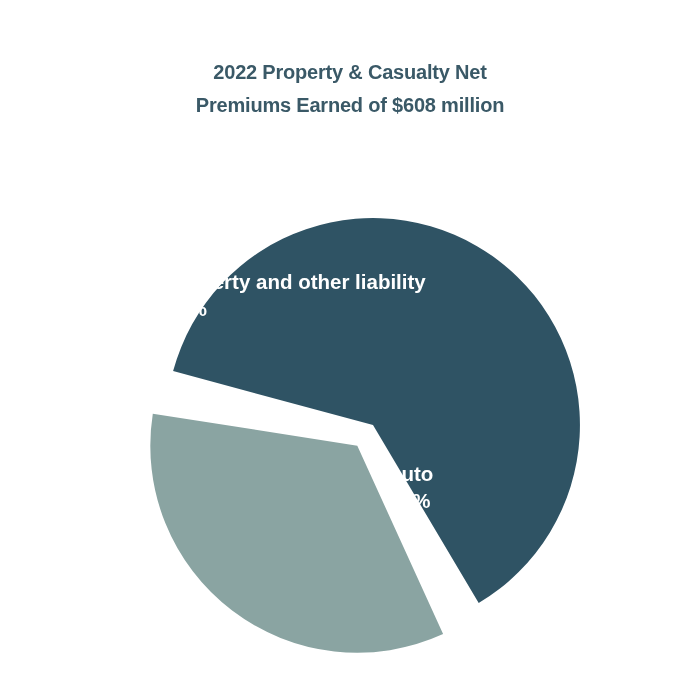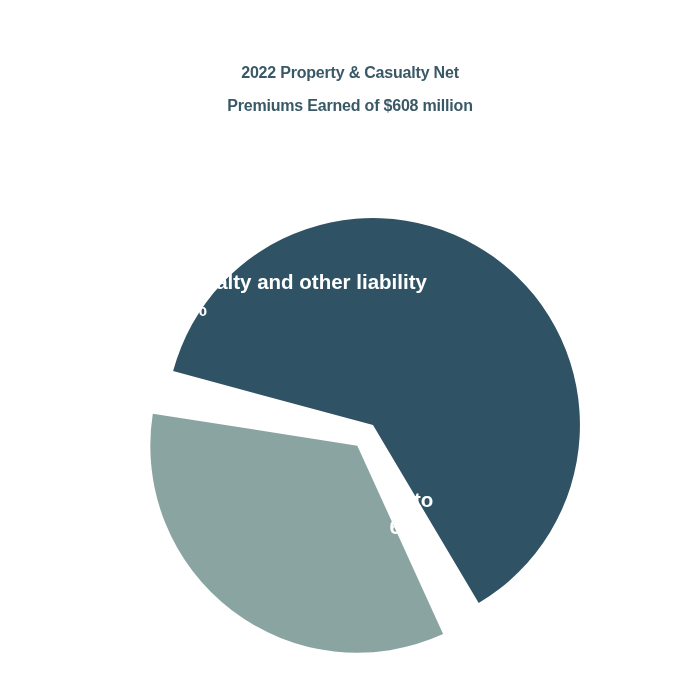--- a/index.html
+++ b/index.html
@@ -18,21 +18,21 @@
     width: 700px;
     height: 700px;
     background: #ffffff;
   }
   #chart-title {
     position: absolute;
     left: 0;
     top: 56px;
     width: 700px;
     text-align: center;
-    font-size: 16px;
+    font-size: 20px;
     font-weight: bold;
     line-height: 33px;
     letter-spacing: -0.2px;
     color: #3a5967;
     white-space: pre-line;
   }
   #pie-svg {
     position: absolute;
     left: 0;
     top: 0;
@@ -45,39 +45,39 @@
     line-height: 27px;
     white-space: pre-line;
   }
   #label-property {
     left: 166px;
     top: 268px;
     text-align: left;
   }
   #label-auto {
     left: 330px;
-    top: 486px;
+    top: 460px;
     width: 160px;
     text-align: center;
   }
 </style>
 </head>
 <body>
 
 <div id="chart-canvas">
 
   <div id="chart-title"><span>2022 Property &amp; Casualty Net</span>
 <span>Premiums Earned of $608 million</span></div>
 
   <svg id="pie-svg" width="700" height="700" viewBox="0 0 700 700" aria-hidden="true">
 
     <path fill="#2f5364" d="M 373.0 425.0 L 173.1 371.1 A 207 207 0 1 1 478.7 603.0 Z"></path>
 
     <path fill="#8aa4a2" d="M 357.3 445.7 L 443.1 634.1 A 207 207 0 0 1 152.8 413.7 Z"></path>
   </svg>
 
-  <div class="slice-label" id="label-property"><span>Casualty and other liability</span>
+  <div class="slice-label" id="label-property"><span>Property and other liability</span>
 <span>80%</span></div>
 
   <div class="slice-label" id="label-auto"><span>Auto</span>
 <span>64%</span></div>
 
 </div>
 
 </body></html>

